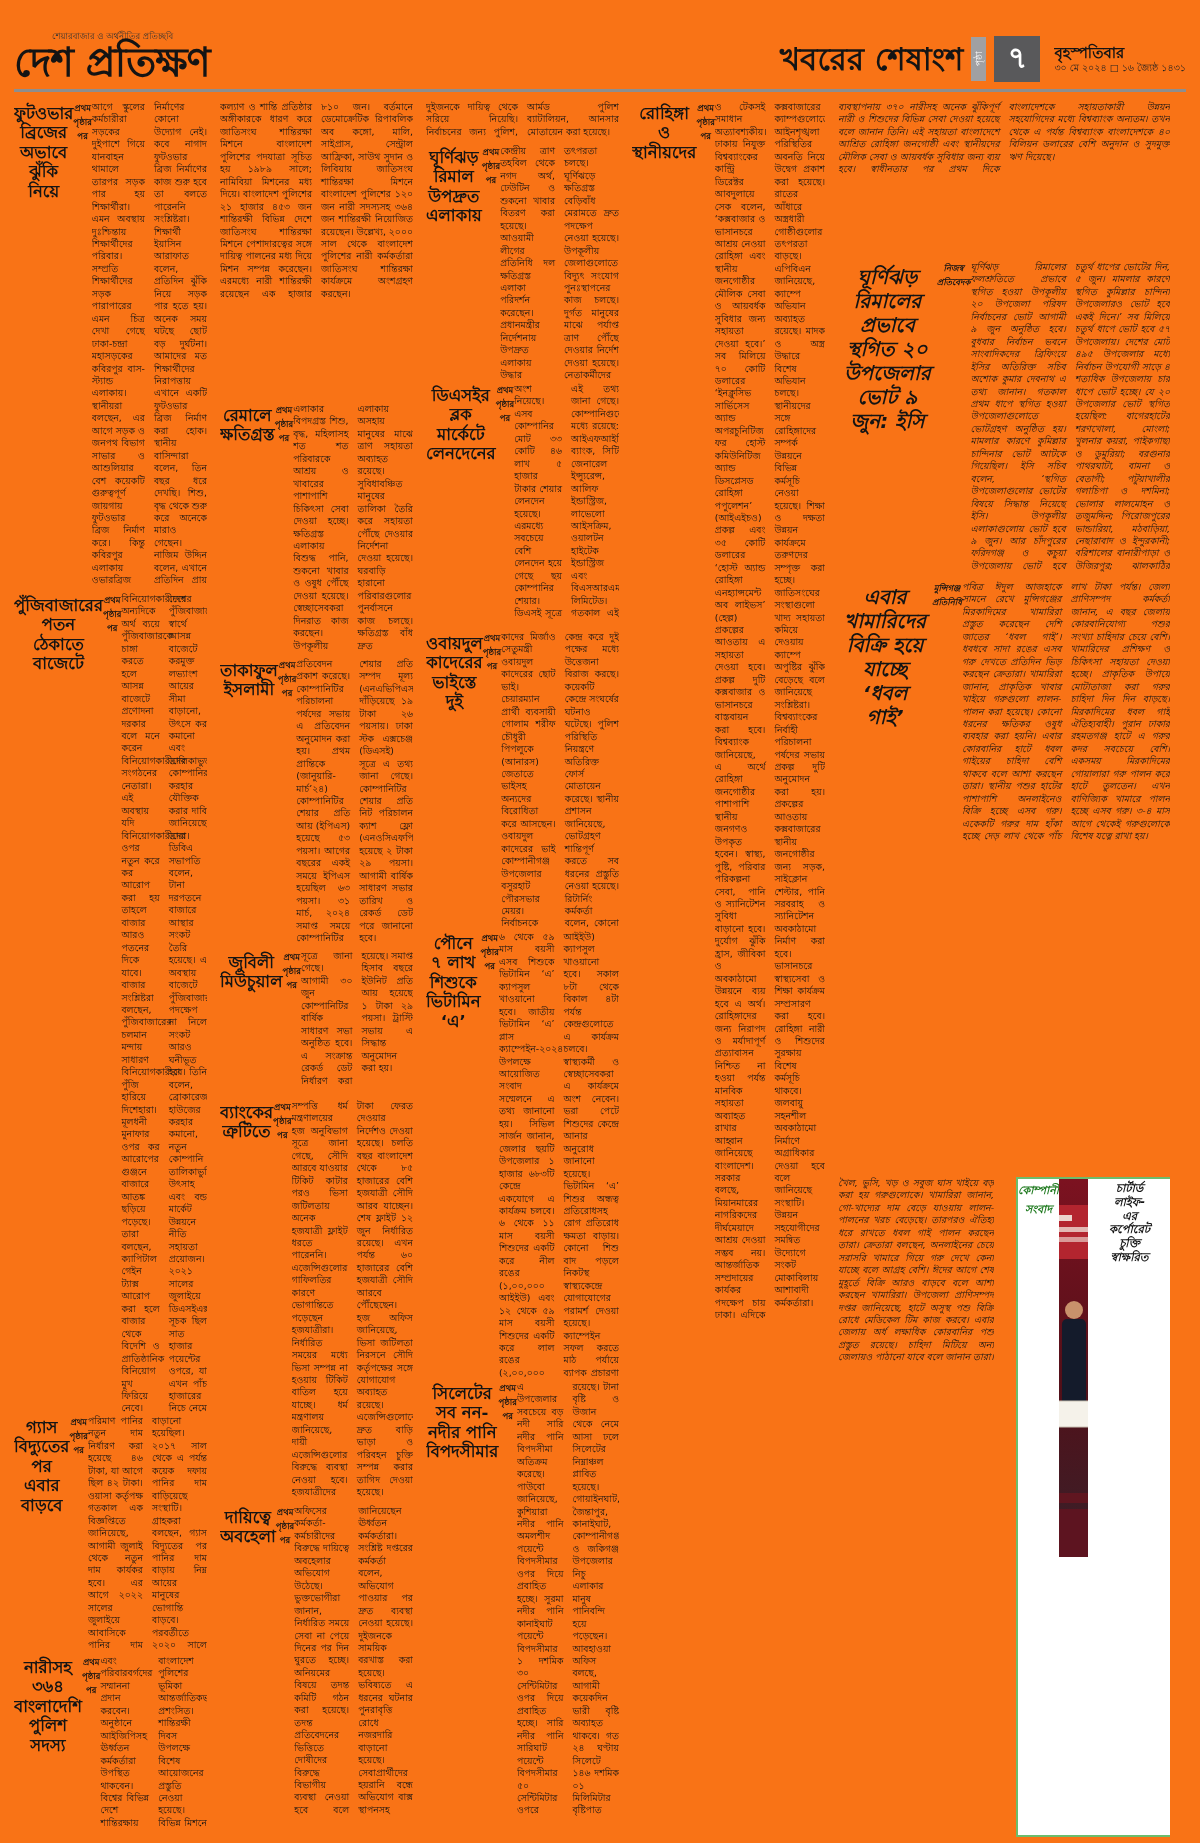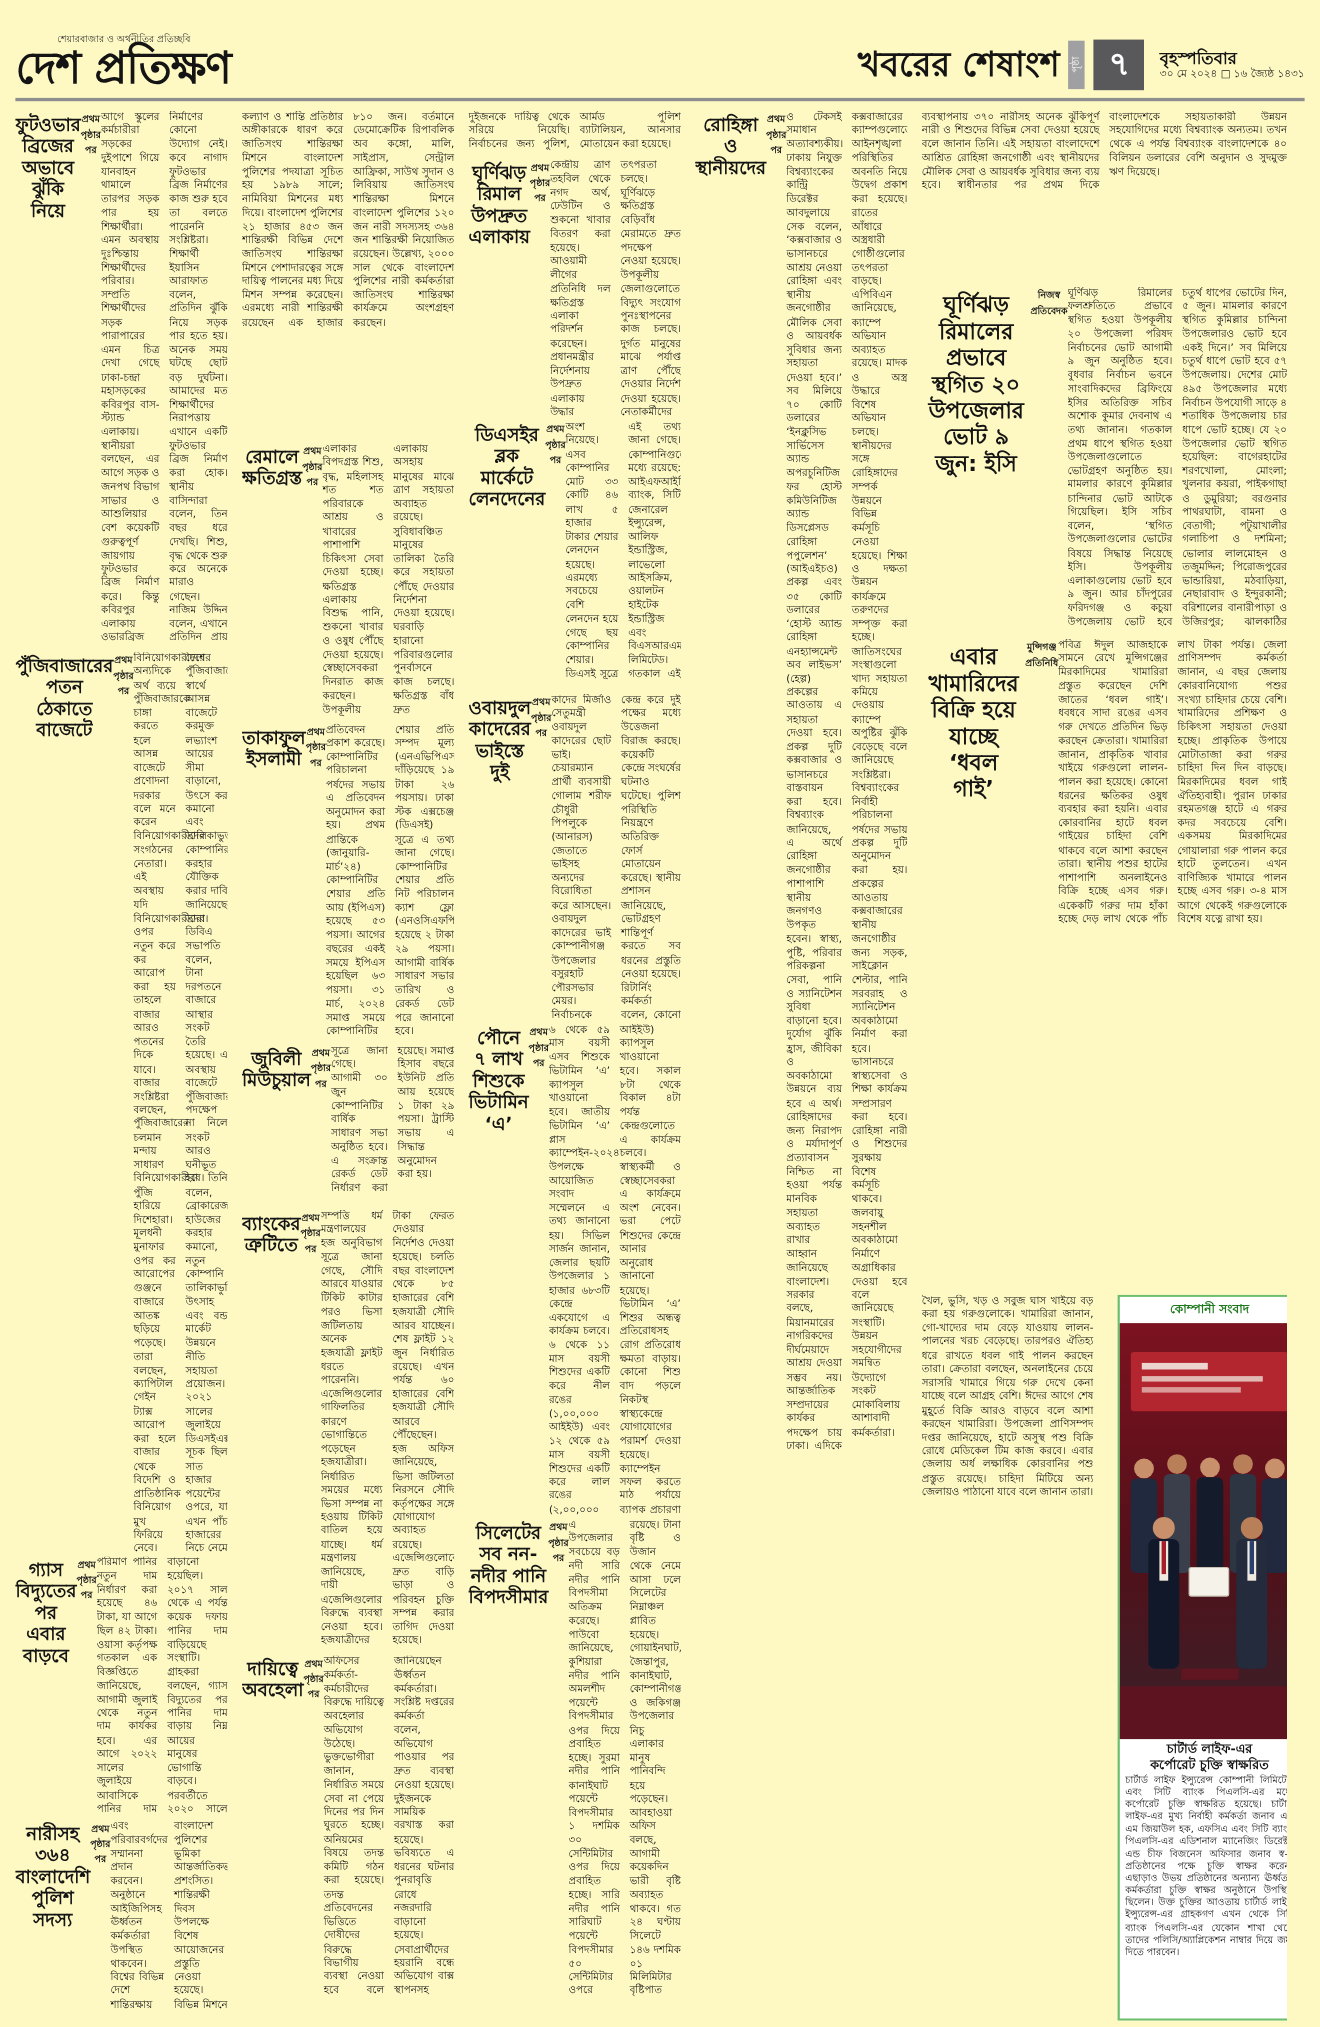--- a/index.html
+++ b/index.html
@@ -1,16 +1,16 @@
 <!DOCTYPE html>
 <html lang="bn"><head>
 <meta charset="utf-8">
 <style>
   html,body{margin:0;padding:0;background:#d9d9d9;}
-  .page{width:1200px;height:1843px;margin:0 auto;background:#fef9c3;color:#141414;
+  .page{width:1200px;height:1843px;margin:0 auto;background:#f97316;color:#141414;
         font-family:"DejaVu Sans","Liberation Sans",sans-serif;
         box-sizing:border-box;padding:12px 14px 8px;overflow:hidden;position:relative;}
   
   .header{display:flex;align-items:flex-end;justify-content:space-between;
           border-bottom:3px solid #8e8e8e;padding-bottom:7px;height:70px;}
   .masthead{line-height:1;}
   .masthead .tagline{font-size:8.5px;color:#333;margin:0 0 2px 38px;}
   .masthead .title{font-size:40px;font-weight:800;letter-spacing:-1px;}
   .header-right{display:flex;align-items:center;gap:8px;}
   .section-title{font-size:31px;font-weight:800;margin-right:0;line-height:1;}
@@ -18,33 +18,33 @@
             transform:rotate(180deg);height:44px;width:15px;display:flex;
             align-items:center;justify-content:center;}
   .page-num{background:#59595b;color:#fff;font-size:30px;font-weight:700;width:46px;height:46px;
             display:flex;align-items:center;justify-content:center;}
   .date-block{line-height:1.25;padding-left:6px;}
   .date-block .day{font-size:15px;font-weight:800;}
   .date-block .dateline{font-size:9.5px;color:#222;}
   
   .main{display:flex;gap:13px;margin-top:9px;height:1736px;}
   .col{width:193px;flex:none;display:flex;flex-direction:column;}
-  .col-right{width:332px;flex:none;display:flex;flex-direction:column;}
+  .col-right{width:332px;flex:none;display:flex;flex-direction:column;font-style:italic;}
   .article{display:flex;flex-direction:row;overflow:hidden;flex:none;}
   .hl-lg{font-size:16.5px;font-weight:800;text-align:center;line-height:1.18;margin:3px 0 1px;}
   .hl-xl{font-size:20px;font-weight:800;text-align:center;line-height:1.2;margin:4px 6px 2px;}
   .kicker,.byline{font-size:8.5px;font-weight:700;text-align:center;margin:1px 0 3px;}
   .body-2col{flex:1 1 auto;overflow:hidden;column-count:2;column-gap:9px;
              font-size:9.3px;line-height:1.34;text-align:justify;}
   .body-1col{overflow:hidden;font-size:9.3px;line-height:1.34;text-align:justify;}
   
   .r4{display:flex;gap:22px;flex:1 1 auto;overflow:hidden;}
   .r4-left{width:156px;flex:none;}
   .photo-box{width:167px;flex:none;border:2px solid #6cbd6c;background:#fff;
-             display:flex;flex-direction:column;box-sizing:border-box;}
+             display:flex;flex-direction:row;box-sizing:border-box;}
   .photo-label{color:#1f7a1f;font-weight:800;font-size:11px;text-align:center;padding:3px 0 2px;}
   .photo-svg{width:100%;height:378px;display:block;background:#5a0d16;}
   .caption-title{font-size:11.5px;font-weight:800;text-align:center;padding:3px 21px 1px;line-height:1.2;}
   .caption-body{font-size:8.6px;line-height:1.3;text-align:justify;padding:1px 5px 5px;overflow:hidden;flex:1;}
 </style>
 </head>
 <body>
 
 <div class="page">
 

